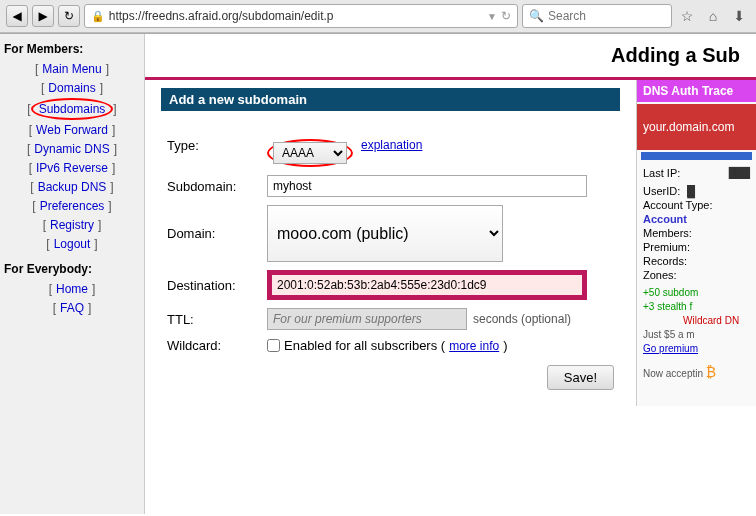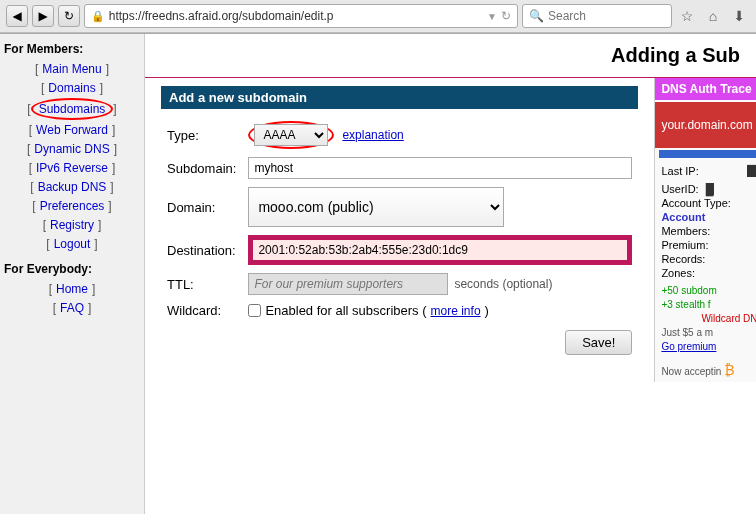--- a/index.html
+++ b/index.html
@@ -118,21 +118,21 @@
       flex: 1;
       overflow: auto;
       padding: 0;
     }
     .page-header {
       text-align: right;
       font-size: 20px;
       font-weight: bold;
       padding: 10px 16px;
       color: #000;
-      border-bottom: 1px solid #be185d;
+      border-bottom: 3px solid #be185d;
     }
 
     .main-body {
       display: flex;
       gap: 0;
     }
 
     .form-area {
       flex: 1;
       padding: 8px 16px;
@@ -155,46 +155,47 @@
       display: flex;
       align-items: center;
       gap: 8px;
     }
     .type-select-circle {
       border: 2px solid red;
       border-radius: 50%;
       padding: 1px 4px;
       display: inline-flex;
       align-items: center;
+      margin-top: 16px;
     }
     .type-select {
       border: 1px solid #aaa;
       background: linear-gradient(to bottom, #f8f8f8, #e8e8e8);
       padding: 2px 4px;
       font-size: 12px;
       cursor: pointer;
     }
     .link-text { color: #00c; text-decoration: underline; cursor: pointer; font-size: 12px; }
 
     .text-input {
-      width: 384px;
+      width: 320px;
       border: 1px solid #aaa;
       padding: 3px 5px;
       font-size: 12px;
     }
     .text-input-red {
       border: 5px solid #be185d;
       background: #ffe8e8;
     }
     .domain-select {
-      width: 256px;
+      width: 236px;
       border: 1px solid #aaa;
       background: linear-gradient(to bottom, #fff, #f0f0f0);
-      padding: 10px 5px;
-      font-size: 14px;
+      padding: 18px 5px;
+      font-size: 16px;
     }
     .ttl-input {
       width: 200px;
       border: 1px solid #aaa;
       background: #e0e0e0;
       color: #888;
       padding: 3px 5px;
       font-size: 12px;
       font-style: italic;
     }

